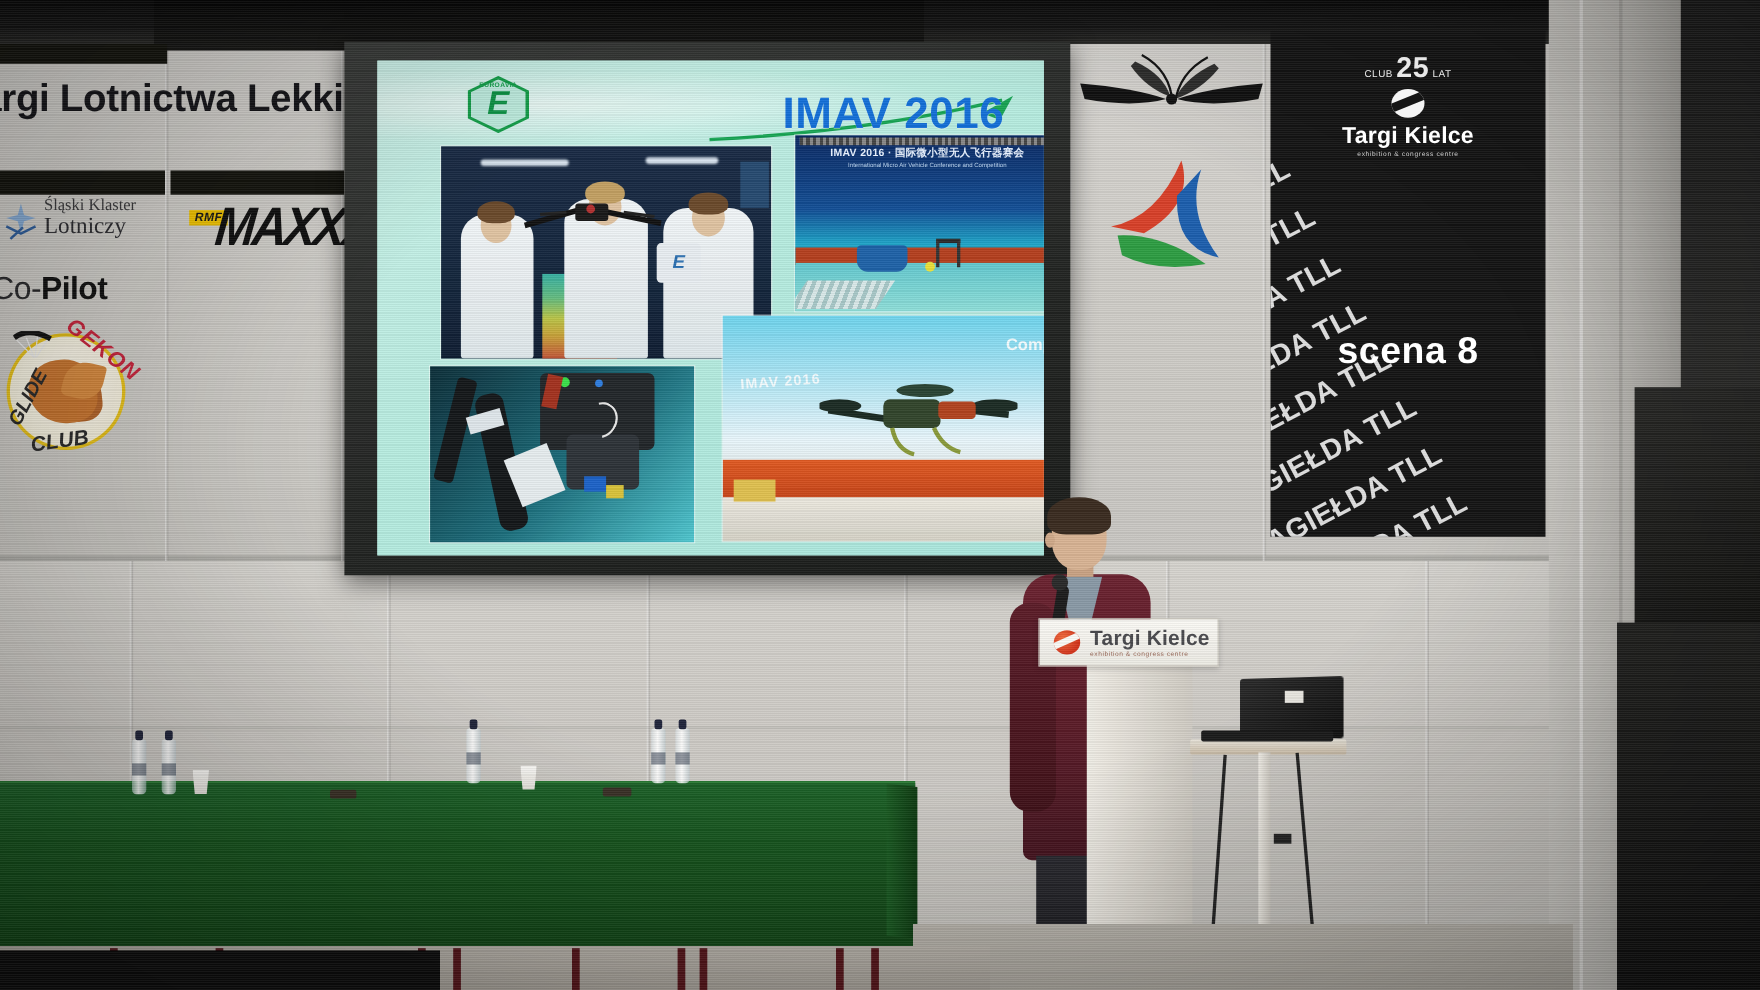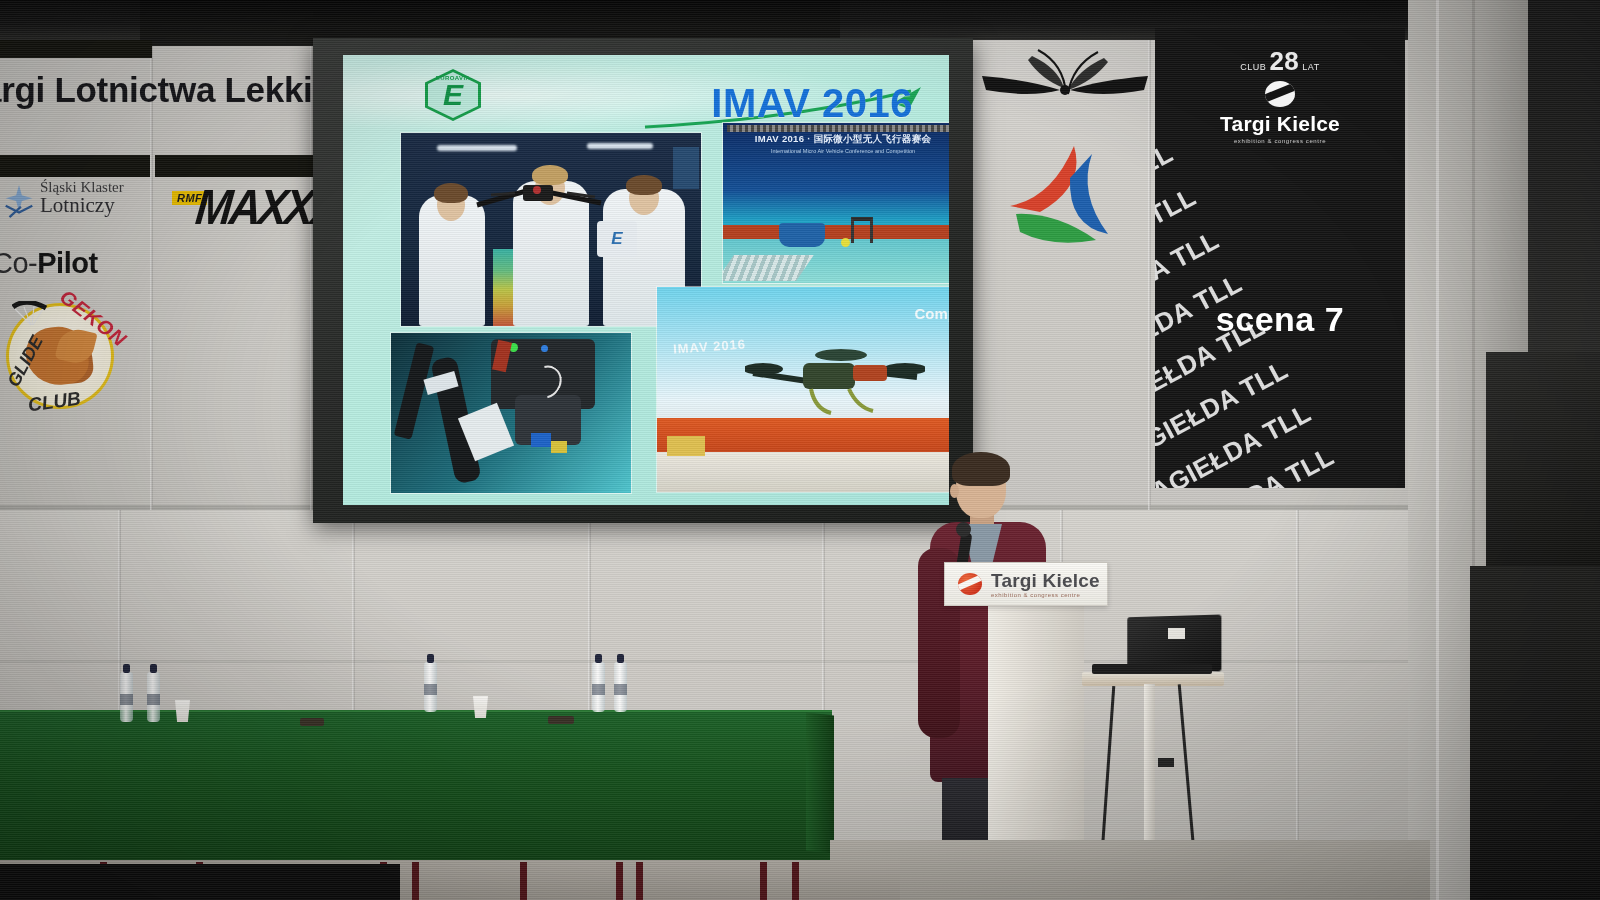--- a/index.html
+++ b/index.html
@@ -472,28 +472,28 @@
       <div>PARAGIEŁDA TLL</div>
       <div>PARAGIEŁDA TLL</div>
       <div>PARAGIEŁDA TLL</div>
       <div>PARAGIEŁDA TLL</div>
       <div>PARAGIEŁDA TLL</div>
       <div>PARAGIEŁDA TLL</div>
     </div>
     <div class="rb-tk">
       <div class="rb-25">
         <span>CLUB</span>
-        <b>28</b>
+        <b>25</b>
         <span>LAT</span>
       </div>
       <div class="rb-ball"></div>
       <div class="rb-name">Targi Kielce</div>
       <div class="rb-sub">exhibition &amp; congress centre</div>
     </div>
-    <div class="rb-scena">scena 7</div>
+    <div class="rb-scena">scena 8</div>
   </div>
 
   <div class="rightdark"></div>
   <div class="rd-wallpanel"></div>
   <div class="rd-seamA"></div>
   <div class="rd-seamB"></div>
   <div class="spk-box"></div>
   <div class="rd-col"></div>
   <div class="spk-box2"></div>
 

